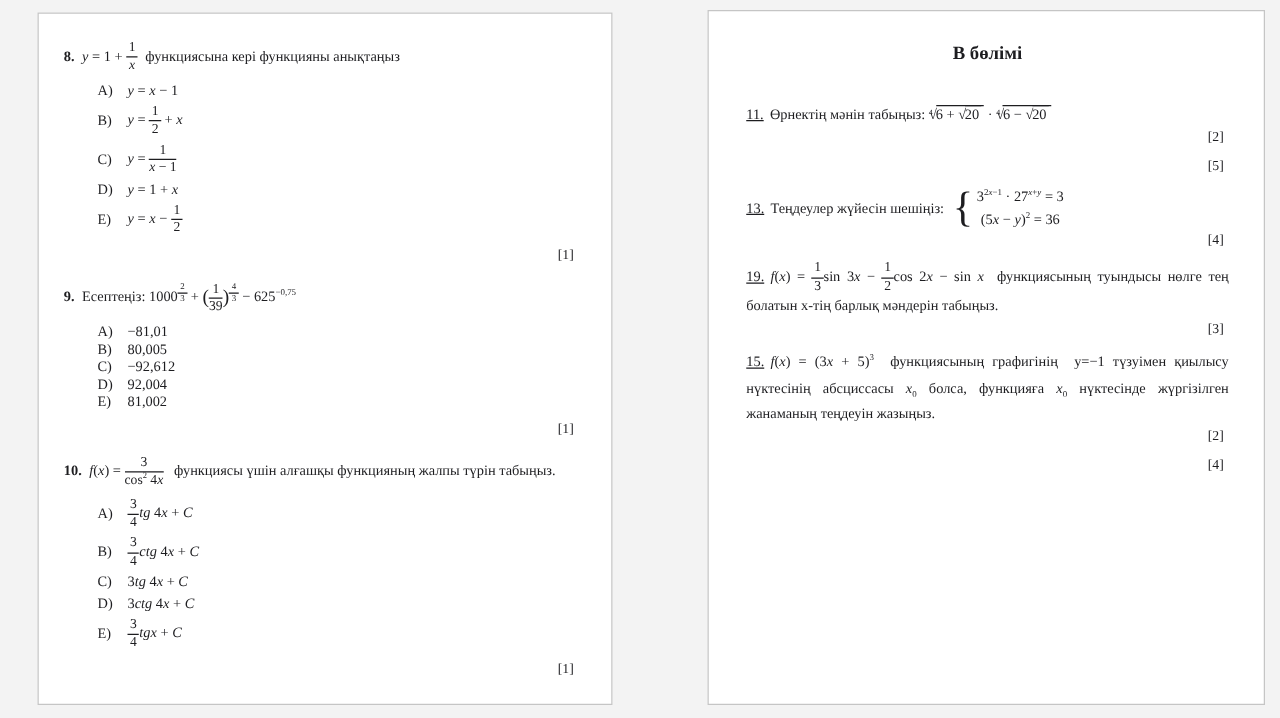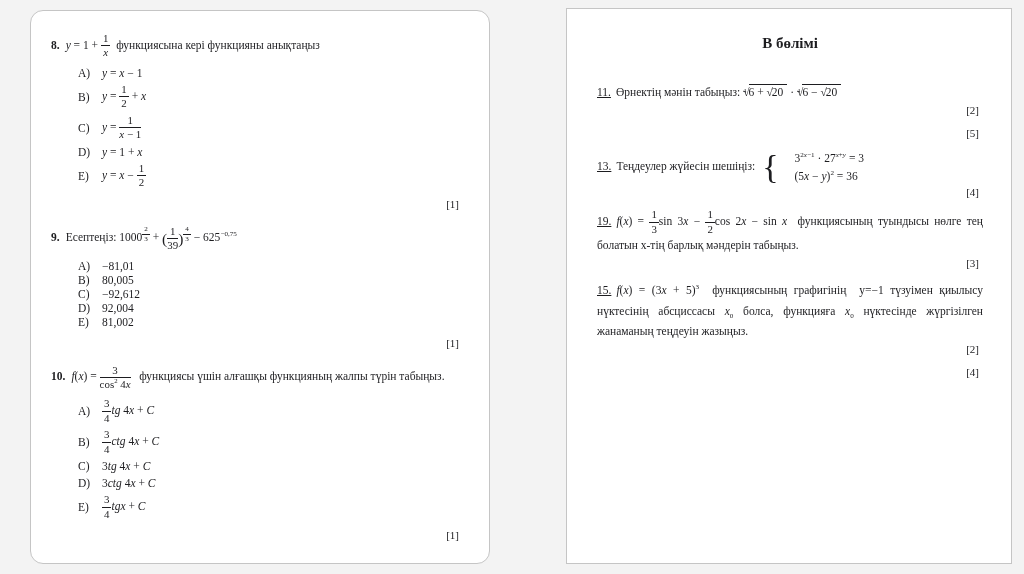--- a/index.html
+++ b/index.html
@@ -10,21 +10,21 @@
     color: #1d1d20;
     position: relative;
     overflow: hidden;
   }
   .page {
     position: absolute;
     background: #ffffff;
     border: 1px solid #c5c5c5;
     font-size: 11.5px;
   }
-  .page-left  { left: 30px;  top: 10px; width: 460px; height: 554px; padding: 22px 26px 16px 20px; border-radius: 13px; }
+  .page-left  { left: 30px;  top: 10px; width: 460px; height: 554px; padding: 22px 26px 16px 20px; }
   .page-right { left: 566px; top: 8px;  width: 446px; height: 556px; padding: 26px 28px 16px 30px; }
 
   
   .fr { display: inline-block; vertical-align: middle; text-align: center; line-height: 1.05; font-size: 0.95em; }
   .fr .n { display: block; border-bottom: 1px solid #1d1d20; padding: 0 2px 1px; }
   .fr .d { display: block; padding-top: 1px; }
   .fr.sm { font-size: 1em; }
 
   sup { font-size: 0.62em; line-height: 0; vertical-align: super; }
   sub { font-size: 0.62em; line-height: 0; vertical-align: sub; }
@@ -34,21 +34,21 @@
   
   .rt { white-space: nowrap; }
   .rt > sup { font-size: 0.55em; margin-right: -3px; vertical-align: 0.55em; }
   .rad { letter-spacing: -1px; }
   .ov { border-top: 1px solid #1d1d20; padding: 1px 2px 0 0; }
 
   
   .sys { display: inline-flex; align-items: center; vertical-align: middle; margin-left: 4px; }
   .brace { font-size: 34px; line-height: 0.9; font-weight: 300; margin-right: 3px; }
   .eqs { display: inline-block; }
-  .eqs > span { display: block; line-height: 1.55; text-align: left; margin-left: 13px; }
+  .eqs > span { display: block; line-height: 1.55; text-align: center; }
 
   
   .lq { margin-bottom: 16px; }
   .q-line { line-height: 1.5; }
   .page-left .q-num { font-weight: bold; margin-right: 6px; }
   .options { margin: 8px 0 0 27px; }
   .opt { display: flex; align-items: center; gap: 9px; margin: 5px 0; }
   .opts-tight .opt { margin: 2px 0; }
   .opt-label { min-width: 15px; }
   .points { text-align: right; padding-right: 4px; margin-top: 9px; font-size: 11px; }

